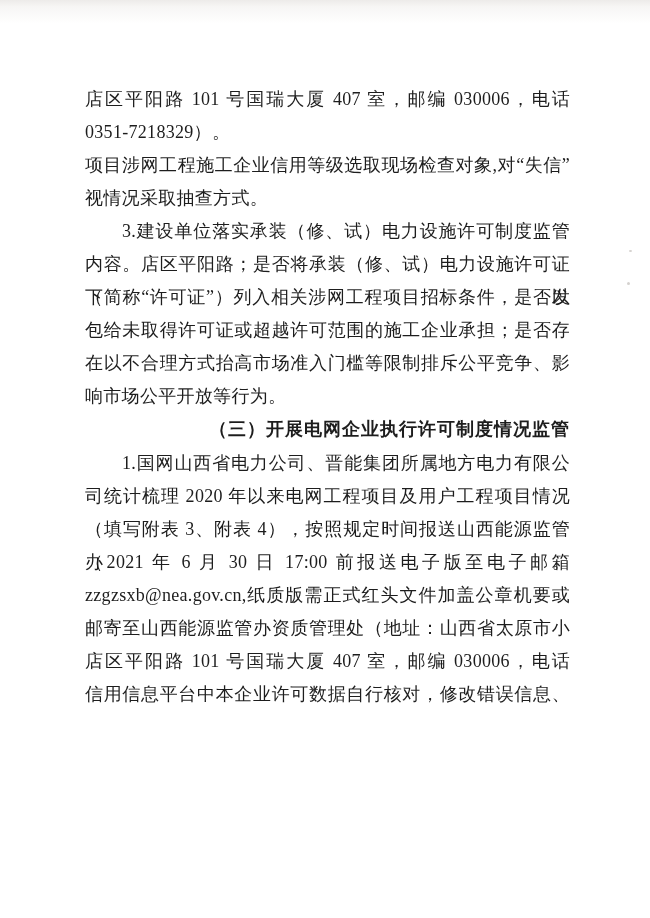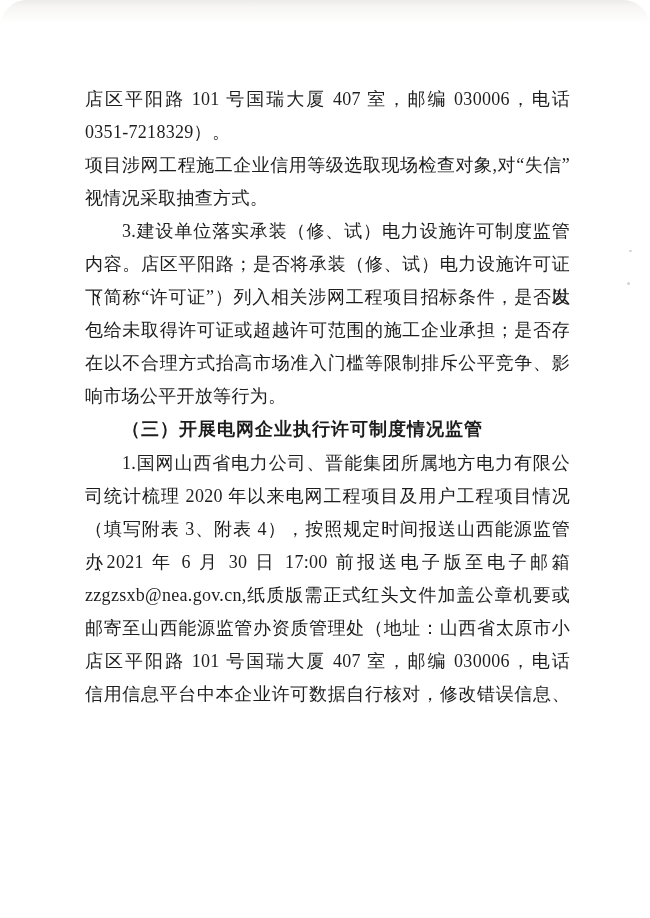--- a/index.html
+++ b/index.html
@@ -7,21 +7,20 @@
     padding: 0;
     background: #ffffff;
   }
   .page {
     position: relative;
     width: 650px;
     height: 918px;
     overflow: hidden;
     background: linear-gradient(180deg, #edebe9 0px, #f7f6f5 7px, #ffffff 24px);
     font-family: "Liberation Serif", "DejaVu Serif", serif;
-    border-radius: 27px;
   }
   .text-block {
     position: absolute;
     left: 85px;
     top: 83px;
     width: 485px;
     color: #1d1d1d;
     font-size: 18px;
   }
   .line {
@@ -32,20 +31,21 @@
     text-align: left;
     letter-spacing: 0.3px;
   }
   .line.justify {
     text-align: justify;
     text-align-last: justify;
     text-justify: inter-character;
   }
   .line.indent {
     text-indent: 37px;
+    text-align: right;
   }
   .line.bold {
     font-weight: bold;
     letter-spacing: 1px;
   }
   .speck {
     position: absolute;
     border-radius: 50%;
     background: #c9c6c2;
     opacity: 0.8;

